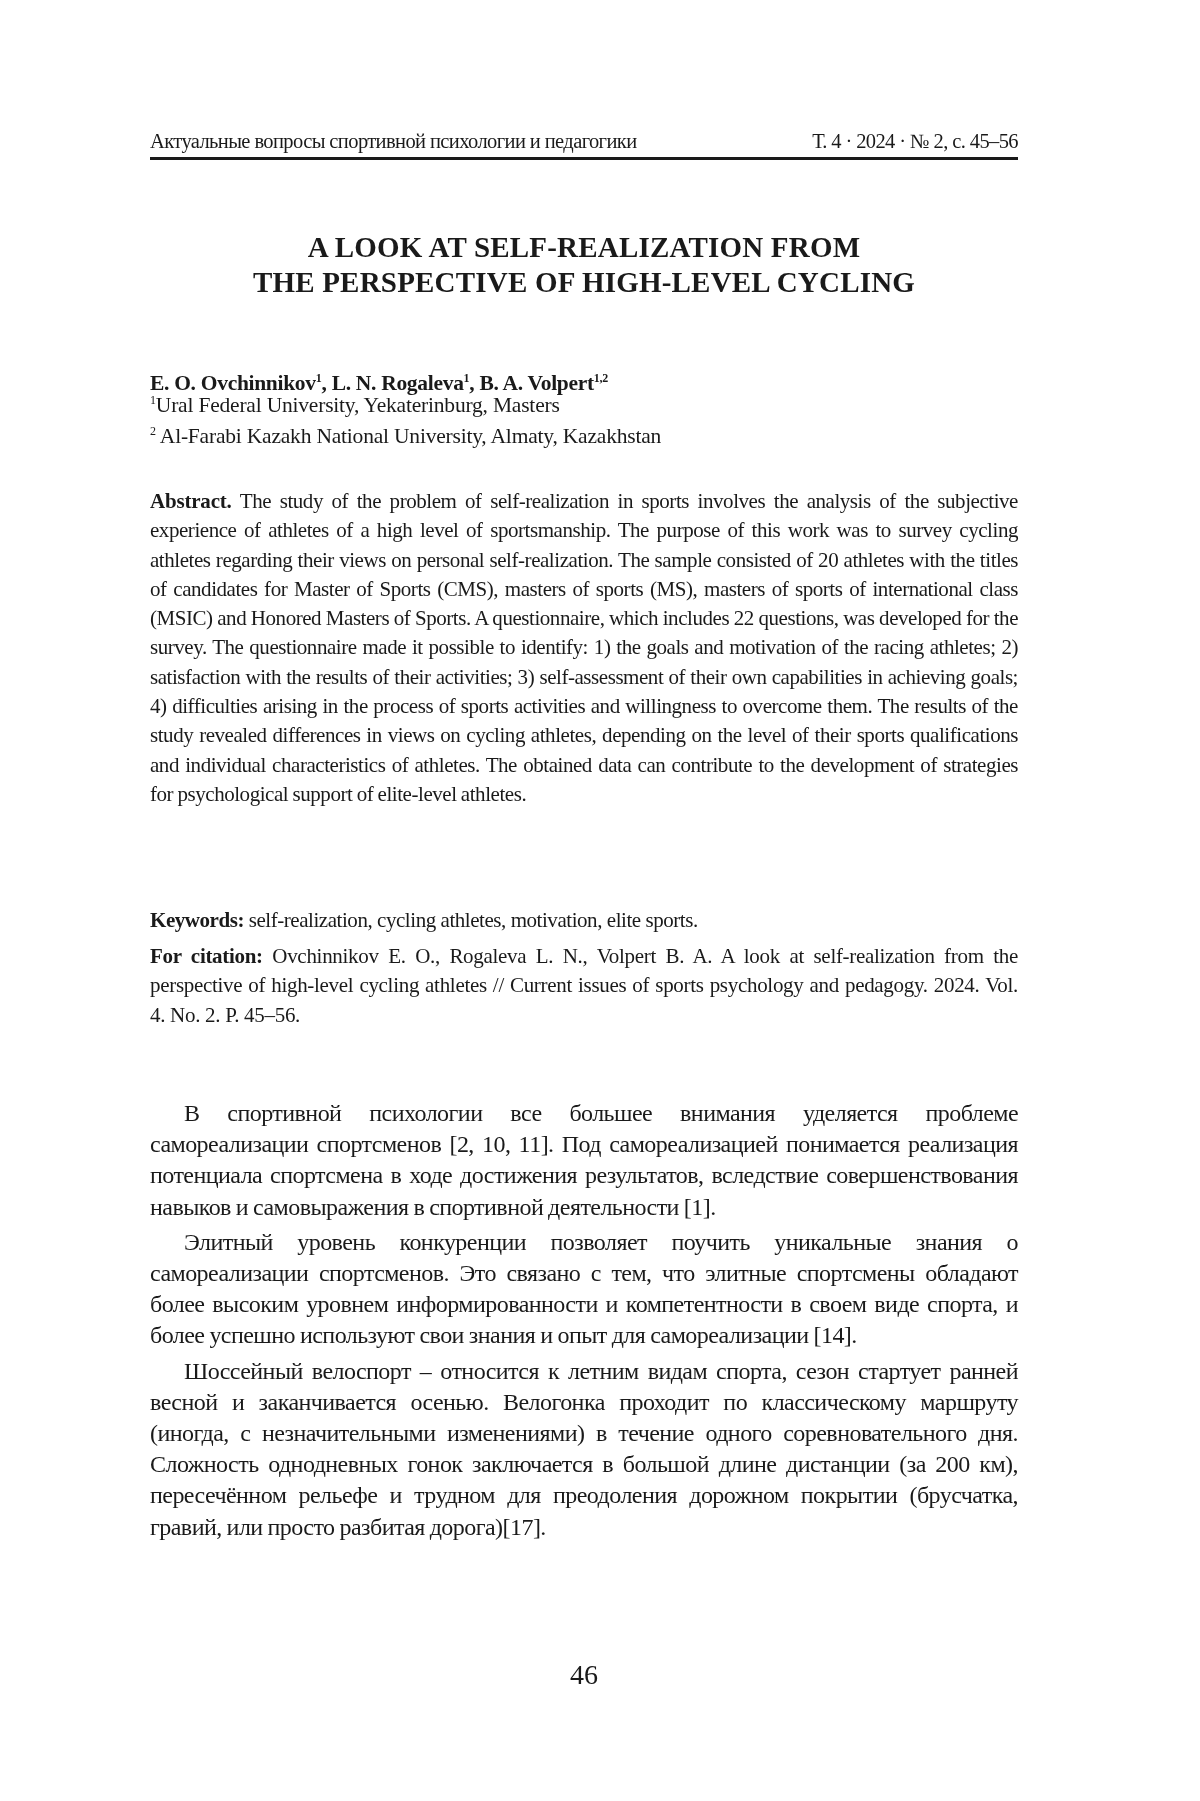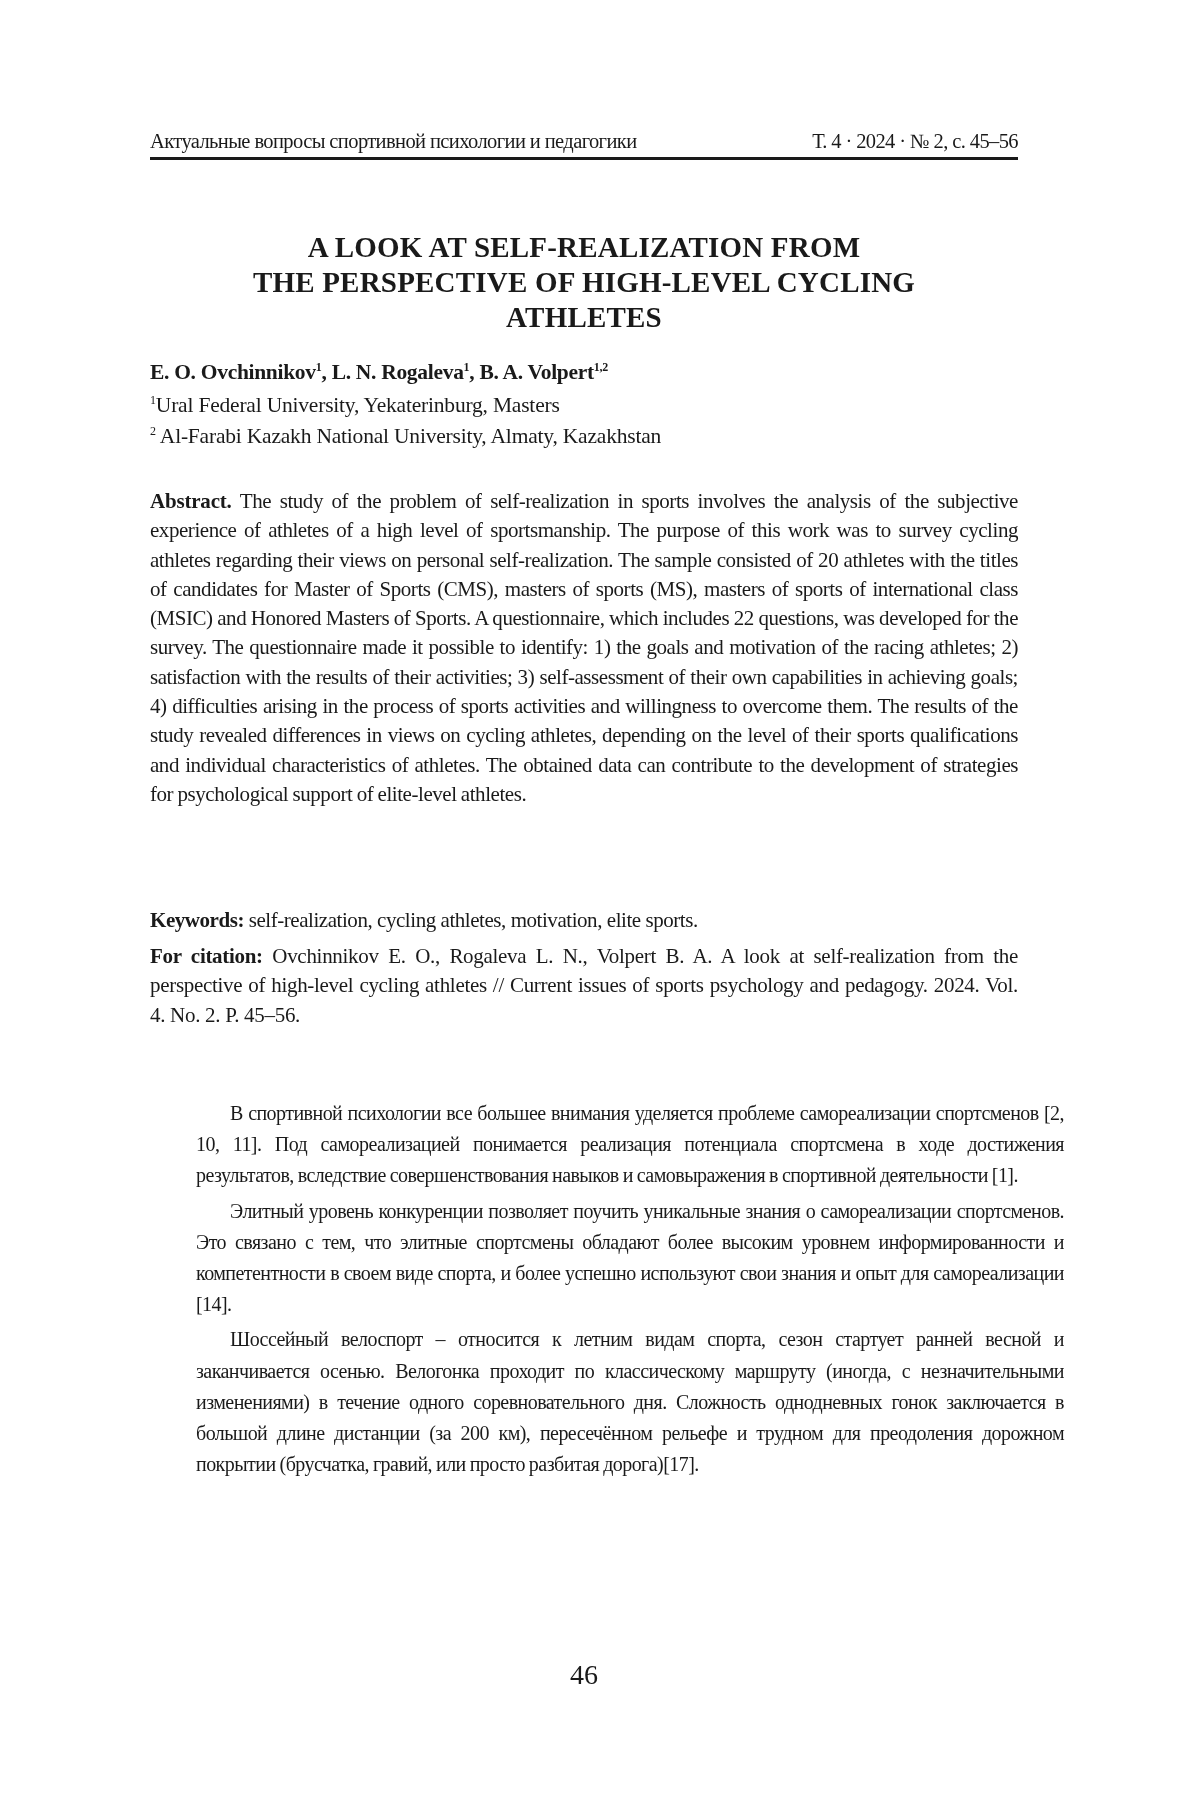--- a/index.html
+++ b/index.html
@@ -44,21 +44,21 @@
     width: 868px;
     text-align: center;
     font-weight: bold;
     font-size: 29px;
     line-height: 35px;
     letter-spacing: 0.2px;
   }
   .title div { white-space: nowrap; }
   .authors {
     position: absolute;
-    top: 353px;
+    top: 364px;
     left: 0;
     font-size: 21.5px;
     font-weight: bold;
     line-height: 28px;
     white-space: nowrap;
     letter-spacing: -0.3px;
   }
   .authors sup, .affil sup { font-size: 12px; vertical-align: 8px; font-weight: normal; }
   .authors sup { font-weight: bold; }
   .affil {
@@ -98,26 +98,25 @@
     font-size: 21px;
     line-height: 29.3px;
     text-align: justify;
     letter-spacing: -0.3px;
   }
   .body-text {
     position: absolute;
     top: 1098px;
     left: 0;
     width: 868px;
-    font-size: 20px;
+    font-size: 24px;
     line-height: 31.2px;
     text-align: justify;
     letter-spacing: -0.55px;
     word-spacing: -0.5px;
-    margin-left: 46px;
   }
   .body-text p {
     margin: 0 0 4px 0;
     text-indent: 34px;
     hyphens: manual;
   }
   .page-number {
     position: absolute;
     top: 1661px;
     left: 0;
@@ -134,21 +133,20 @@
 
   <div class="running-header">
     <span>Актуальные вопросы спортивной психологии и педагогики</span>
     <span>Т. 4 · 2024 · № 2, с. 45–56</span>
   </div>
   <div class="header-rule"></div>
 
   <div class="title">
     <div>A LOOK AT SELF-REALIZATION FROM</div>
     <div>THE PERSPECTIVE OF HIGH-LEVEL CYCLING</div>
-    <div>ATHLETES</div>
   </div>
 
   <div class="authors">
     <span>E. O. Ovchinnikov</span><sup>1</sup><span>, </span><span>L. N. Rogaleva</span><sup>1</sup><span>, </span><span>B. A. Volpert</span><sup>1,2</sup>
   </div>
 
   <div class="affil" style="top:386px;">
     <sup>1</sup><span>Ural Federal University, Yekaterinburg, Masters</span>
   </div>
   <div class="affil" style="top:417px;">

